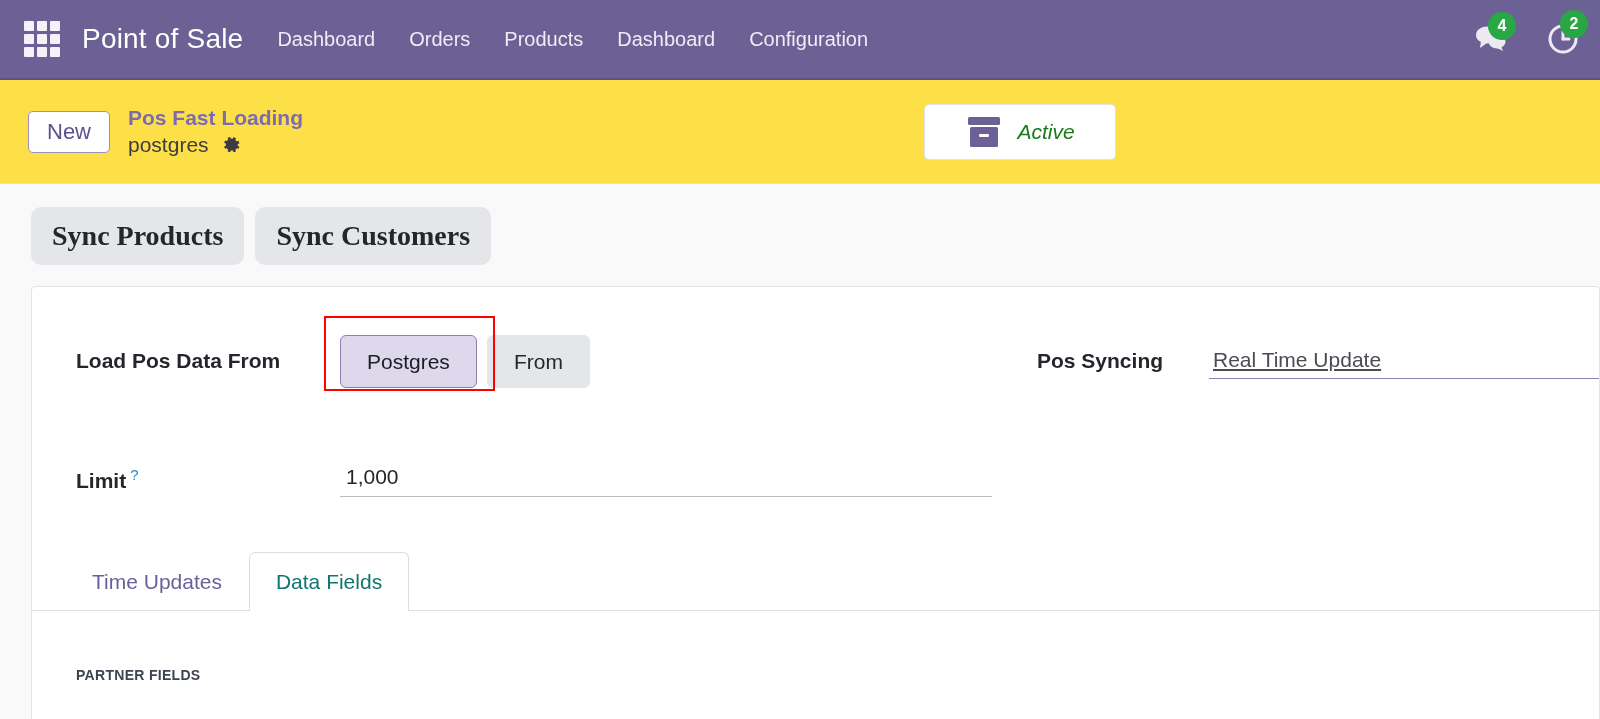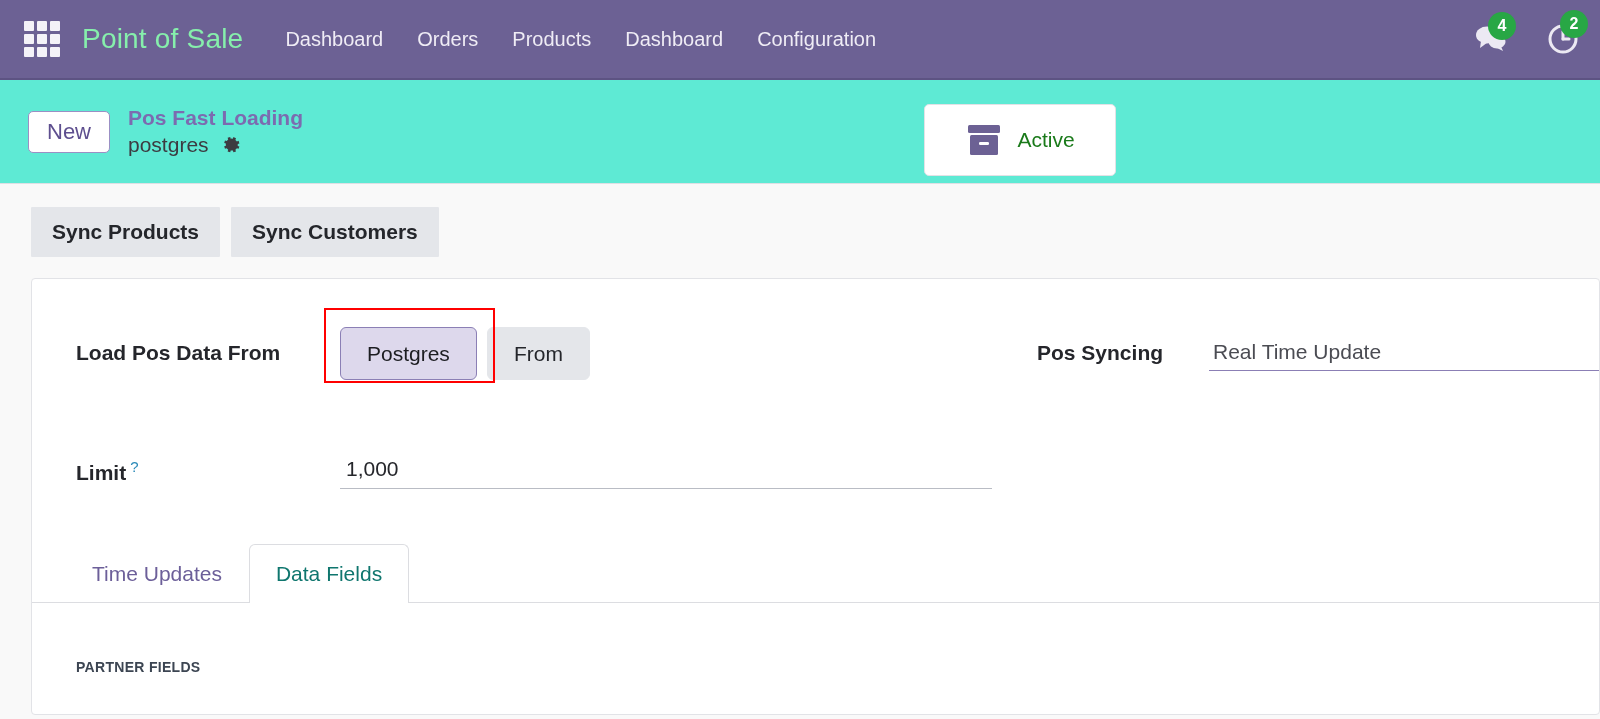--- a/index.html
+++ b/index.html
@@ -31,34 +31,33 @@
     margin-right: 22px;
     cursor: pointer;
   }
   .apps-grid span {
     display: block;
     width: 10px; height: 10px;
     background: #f4f2f8;
     border-radius: 1px;
   }
   .brand {
-    color: #86efac;
+    color: #ffffff;
     font-size: 28px;
     font-weight: 400;
     letter-spacing: .2px;
     margin-right: 34px;
     white-space: nowrap;
     cursor: pointer;
     text-align: center;
   }
   .menu {
     display: flex;
     align-items: center;
     gap: 34px;
-    margin-left: 8px;
   }
   .menu-item {
     color: #efecf5;
     font-size: 20px;
     white-space: nowrap;
     cursor: pointer;
   }
   .nav-right {
     margin-left: auto;
     display: flex;
@@ -86,21 +85,21 @@
     font-weight: 700;
     display: flex;
     align-items: center;
     justify-content: center;
     padding: 0 6px;
   }
 
   
   .control-panel {
     height: 104px;
-    background: #5eead4;
+    background: #fde047;
     border-bottom: 1px solid #dee0e5;
     display: flex;
     align-items: center;
     padding: 0 28px;
     position: relative;
   }
   .new-btn {
     border: 1px solid #9b8fc4;
     color: #5e4f8f;
     background: #fff;
@@ -134,29 +133,30 @@
     font-size: 21px;
     line-height: 1.15;
   }
   .gear-icon { cursor: pointer; display:flex; }
 
   .stat-button {
     position: absolute;
     left: 924px;
     top: 24px;
     width: 192px;
-    height: 72px;
+    height: 56px;
     border: 1px solid #e2e2e6;
     border-radius: 5px;
     background: #fff;
     display: flex;
     align-items: center;
     justify-content: center;
     gap: 14px;
     cursor: pointer;
+    font-style: italic;
   }
   .stat-label {
     color: #1a7a1a;
     font-size: 21px;
   }
 
   
   .page-body {
     background: #f9f9f9;
     height: calc(719px - 80px - 104px);
@@ -164,27 +164,27 @@
     position: relative;
   }
   .button-box {
     display: flex;
     gap: 11px;
     padding: 23px 0 0 31px;
   }
   .sync-btn {
     background: #e4e6ea;
     border: none;
-    border-radius: 1px;
+    border-radius: 10px;
     color: #24262b;
-    font-size: 21px;
+    font-size: 28px;
     font-weight: 700;
     padding: 13px 21px;
     cursor: pointer;
-    font-family: Liberation Sans, sans-serif;
+    font-family: Liberation Serif, serif;
     line-height: 1.15;
   }
 
   .sheet {
     margin: 21px 0 0 31px;
     background: #ffffff;
     border: 1px solid #e2e3e7;
     border-radius: 4px;
     height: 437px;
     padding: 38px 0 0 0;
@@ -270,20 +270,21 @@
     font-size: 21px;
     color: #4b4c53;
     padding: 4px 2px 7px 4px;
     background: transparent;
     outline: none;
     width: 390px;
     font-family: "Liberation Sans", sans-serif;
     -webkit-appearance: none;
     appearance: none;
     border-radius: 0;
+    text-decoration: underline;
   }
 
   .right-field-row {
     display: flex;
     align-items: center;
     min-height: 72px;
   }
   .right-label { width: 172px; font-size: 21px; font-weight: 700; color: #25262b; }
 
   

